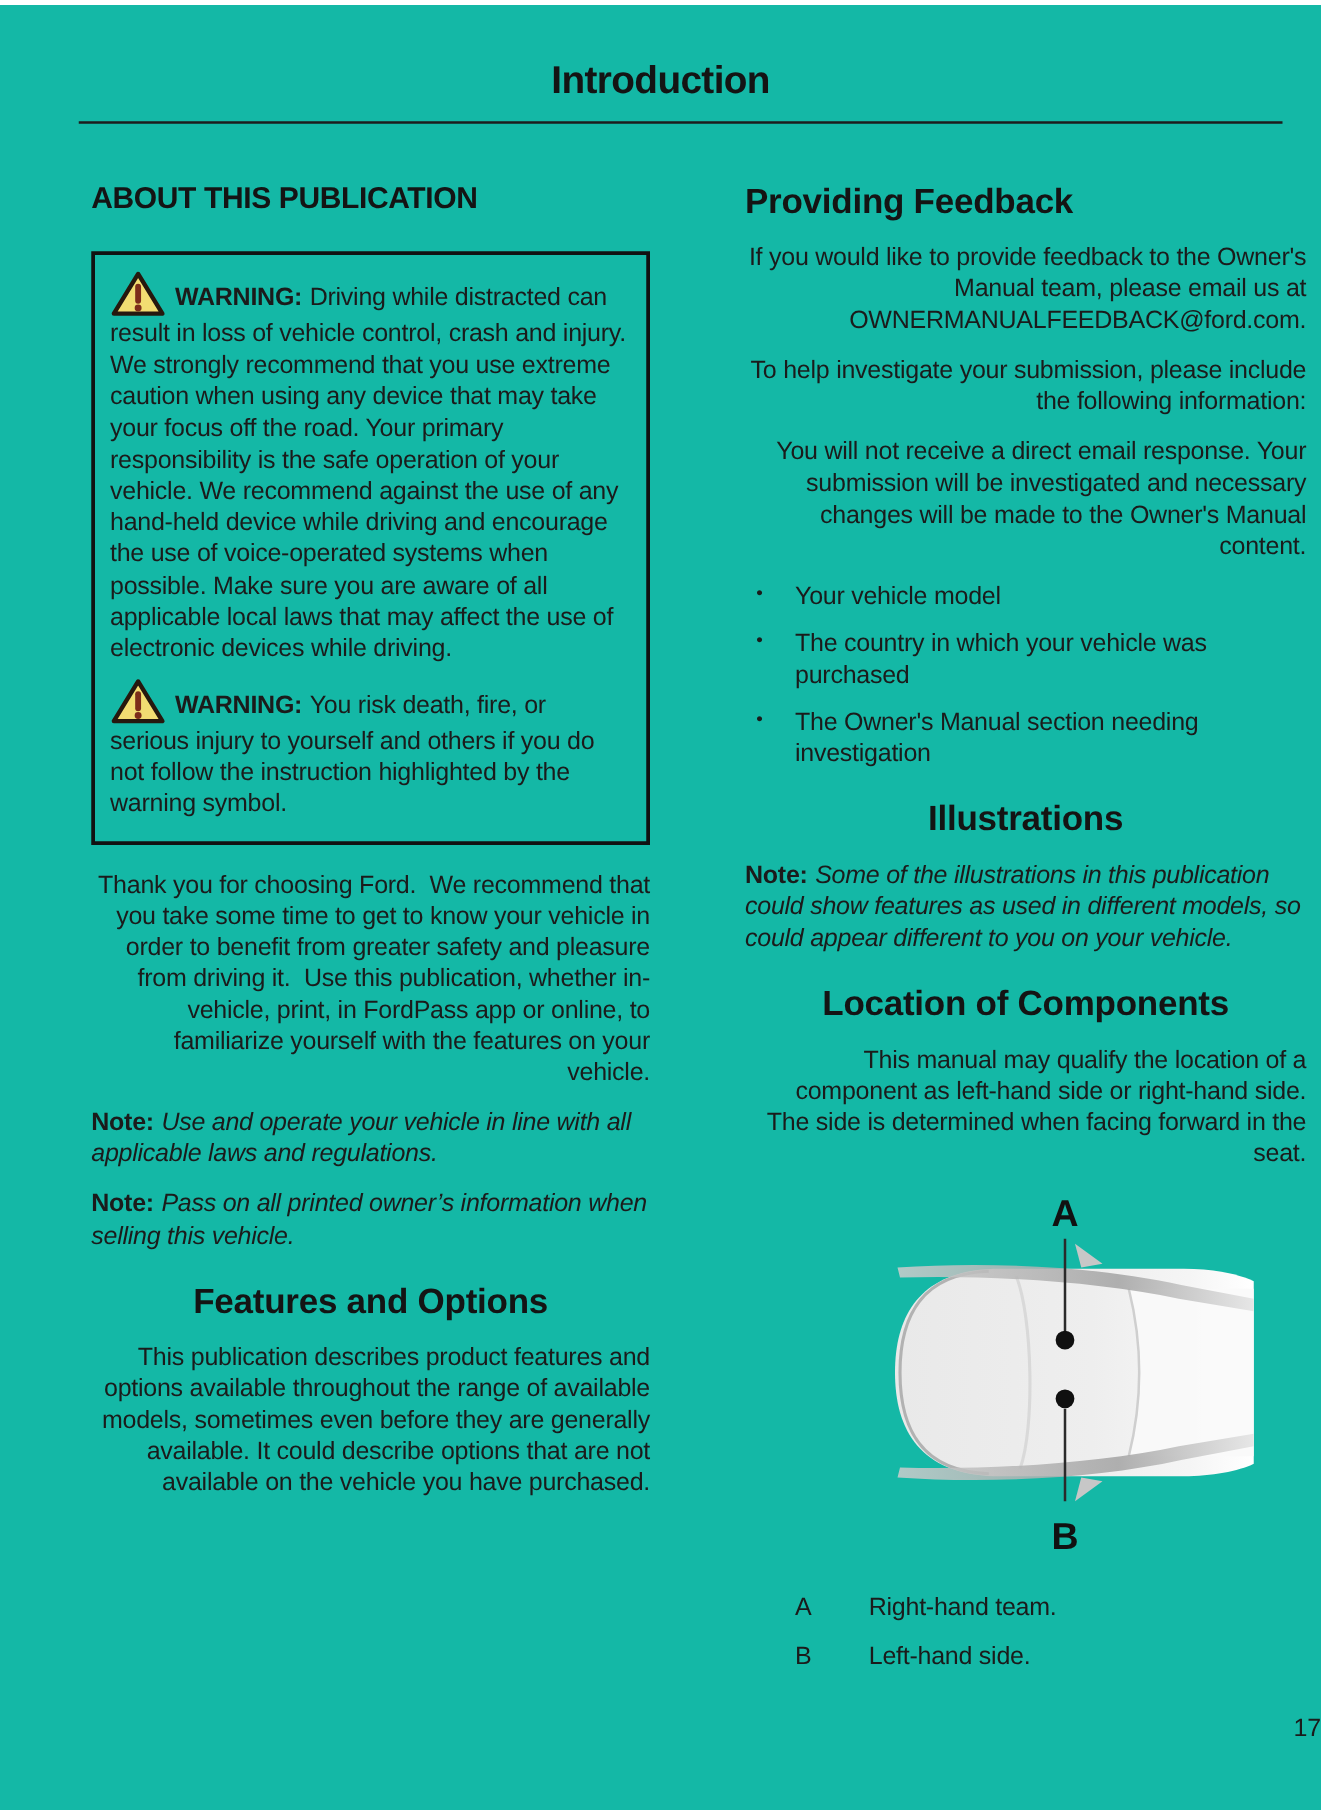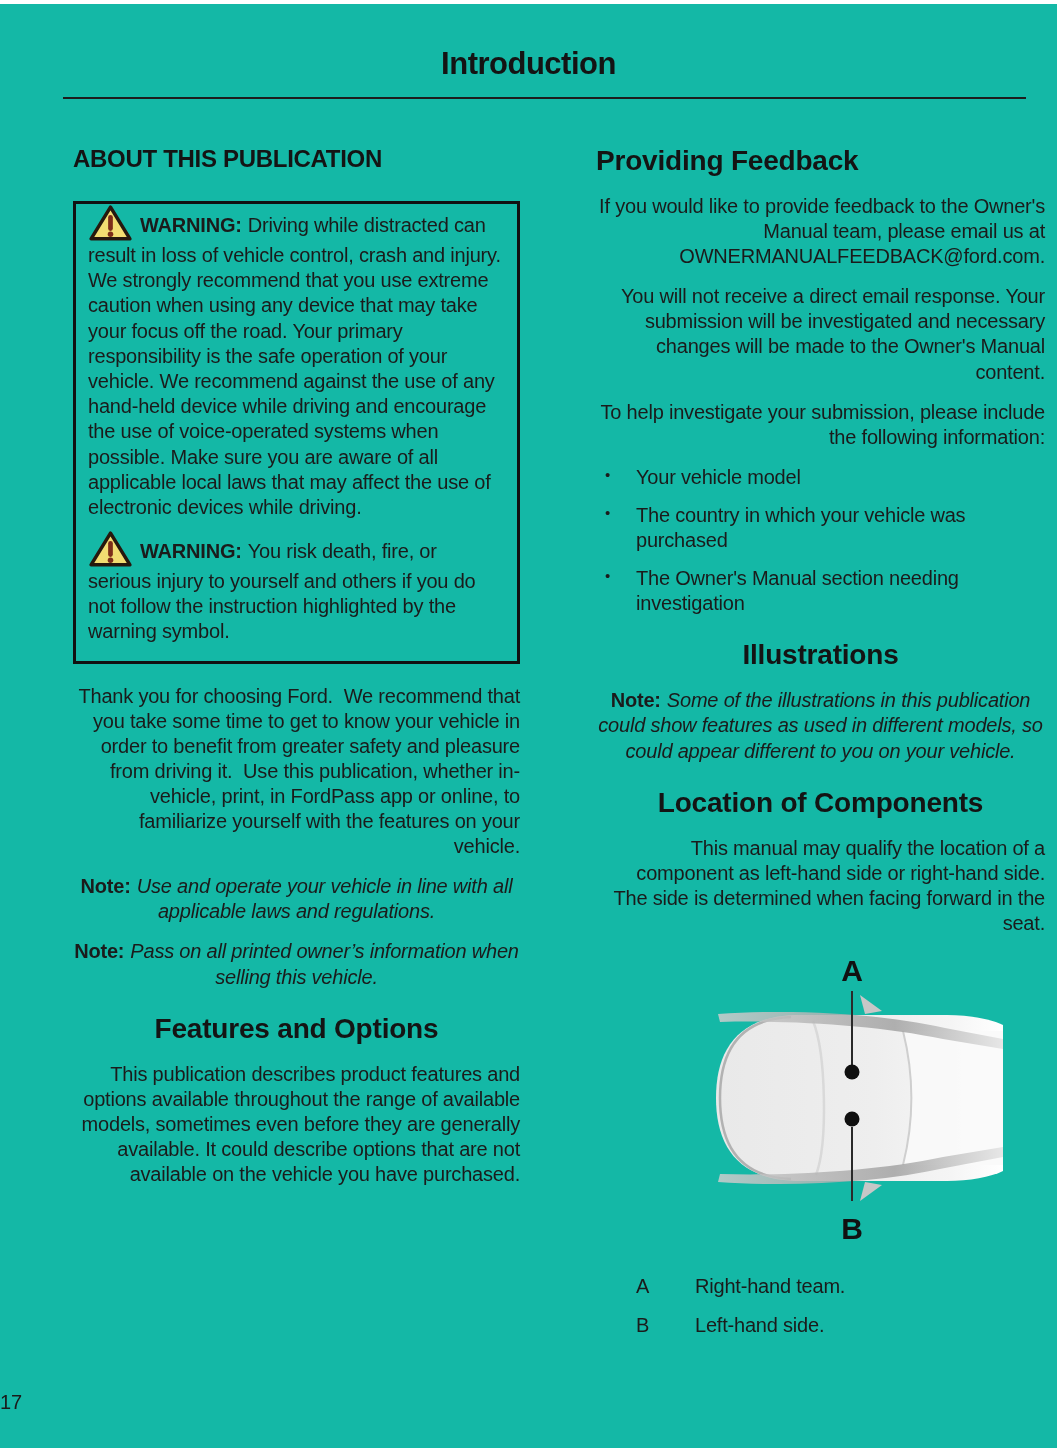--- a/index.html
+++ b/index.html
@@ -64,29 +64,28 @@
     letter-spacing: -0.2px;
     margin-bottom: 15px;
     white-space: pre-wrap;
     text-align: right;
   }
   .note-para {
     font-size: 20px;
     line-height: 1.255;
     letter-spacing: -0.2px;
     margin-bottom: 15px;
-    text-align: center;
   }
   .note-para .note-label { font-weight: 800; margin-right: 6px; }
   .note-para em { font-style: italic; }
 
   
   .warning-box {
     border: 3px solid #111;
-    padding: 0 12px 16px 12px;
+    padding: 12px 12px 16px 12px;
     margin-bottom: 20px;
   }
   .warning-para {
     font-size: 20px;
     line-height: 1.26;
     letter-spacing: -0.2px;
   }
   .warning-para + .warning-para { margin-top: 10px; }
   .warning-para .warn-label { font-weight: 800; margin-right: 6px; }
   .warn-icon {
@@ -135,22 +134,22 @@
     font-size: 20px;
     letter-spacing: -0.2px;
     margin-bottom: 16px;
   }
   .legend-key { width: 59px; flex: 0 0 59px; }
 
   
   .footer {
     position: absolute;
     left: 0; right: 0;
-    bottom: 38px;
-    text-align: left;
+    bottom: 57px;
+    text-align: right;
     font-size: 20px;
     color: #1b1b1b;
   }
 </style>
 </head>
 <body>
 
 <div class="page">
 
   <h1 class="doc-title">Introduction</h1>
@@ -199,22 +198,22 @@
       <h3 class="h-md spaced">Features and Options</h3>
       <p class="para">This publication describes product features and options available throughout the range of available models, sometimes even before they are generally available. It could describe options that are not available on the vehicle you have purchased.</p>
 
     </section>
 
     <section class="col-right">
 
       <h3 class="h-md">Providing Feedback</h3>
 
       <p class="para">If you would like to provide feedback to the Owner's Manual team, please email us at OWNERMANUALFEEDBACK@ford.com.</p>
+      <p class="para">To help investigate your submission, please include the following information:</p>
       <p class="para">You will not receive a direct email response. Your submission will be investigated and necessary changes will be made to the Owner's Manual content.</p>
-      <p class="para">To help investigate your submission, please include the following information:</p>
 
       <ul class="bullet-list">
         <li>
           <span class="bullet-glyph">•</span>
           <span>Your vehicle model</span>
         </li>
         <li>
           <span class="bullet-glyph">•</span>
           <span>The country in which your vehicle was purchased</span>
         </li>

